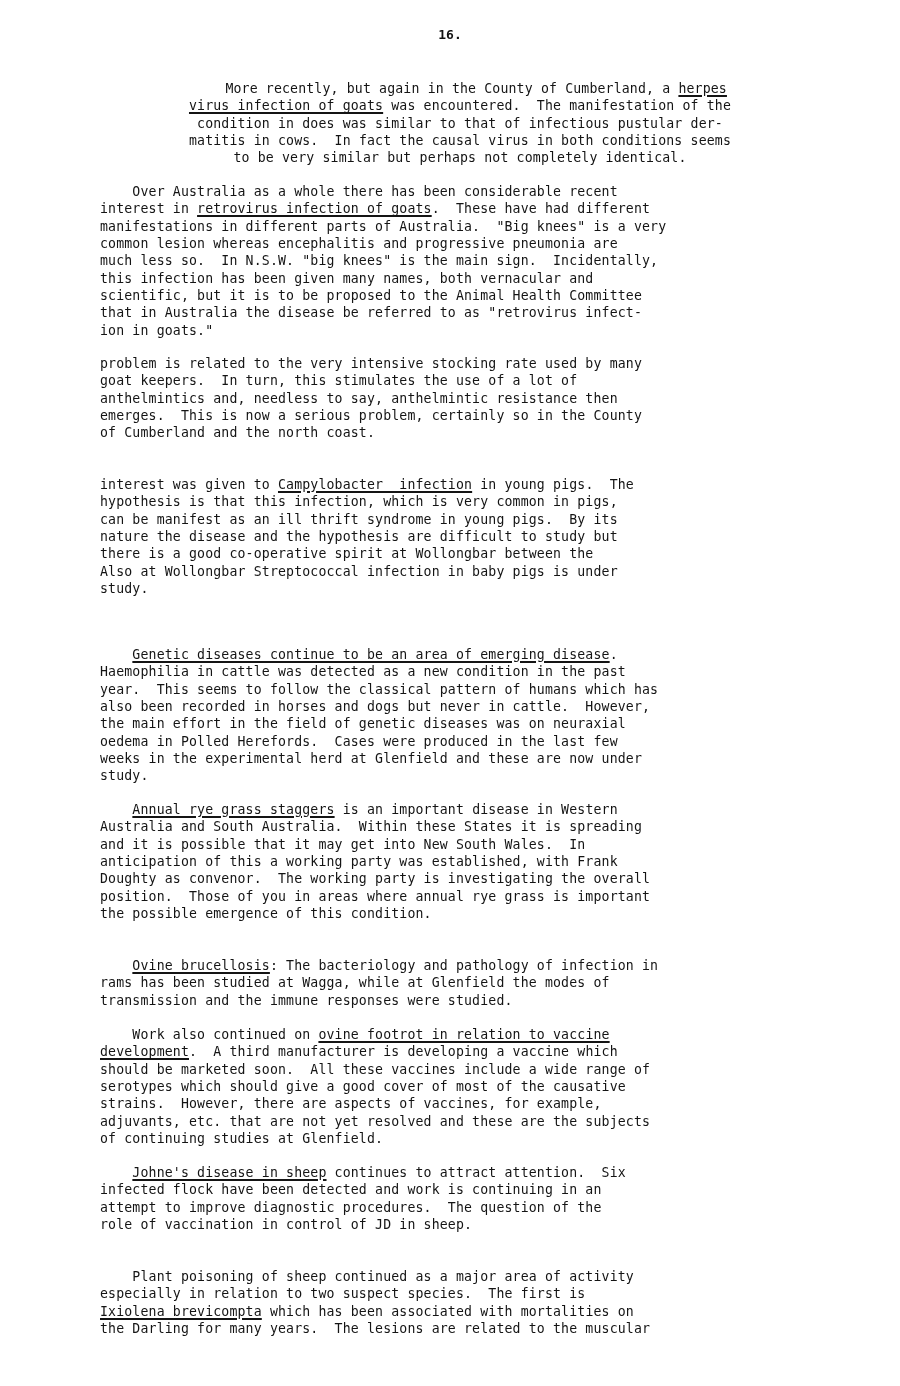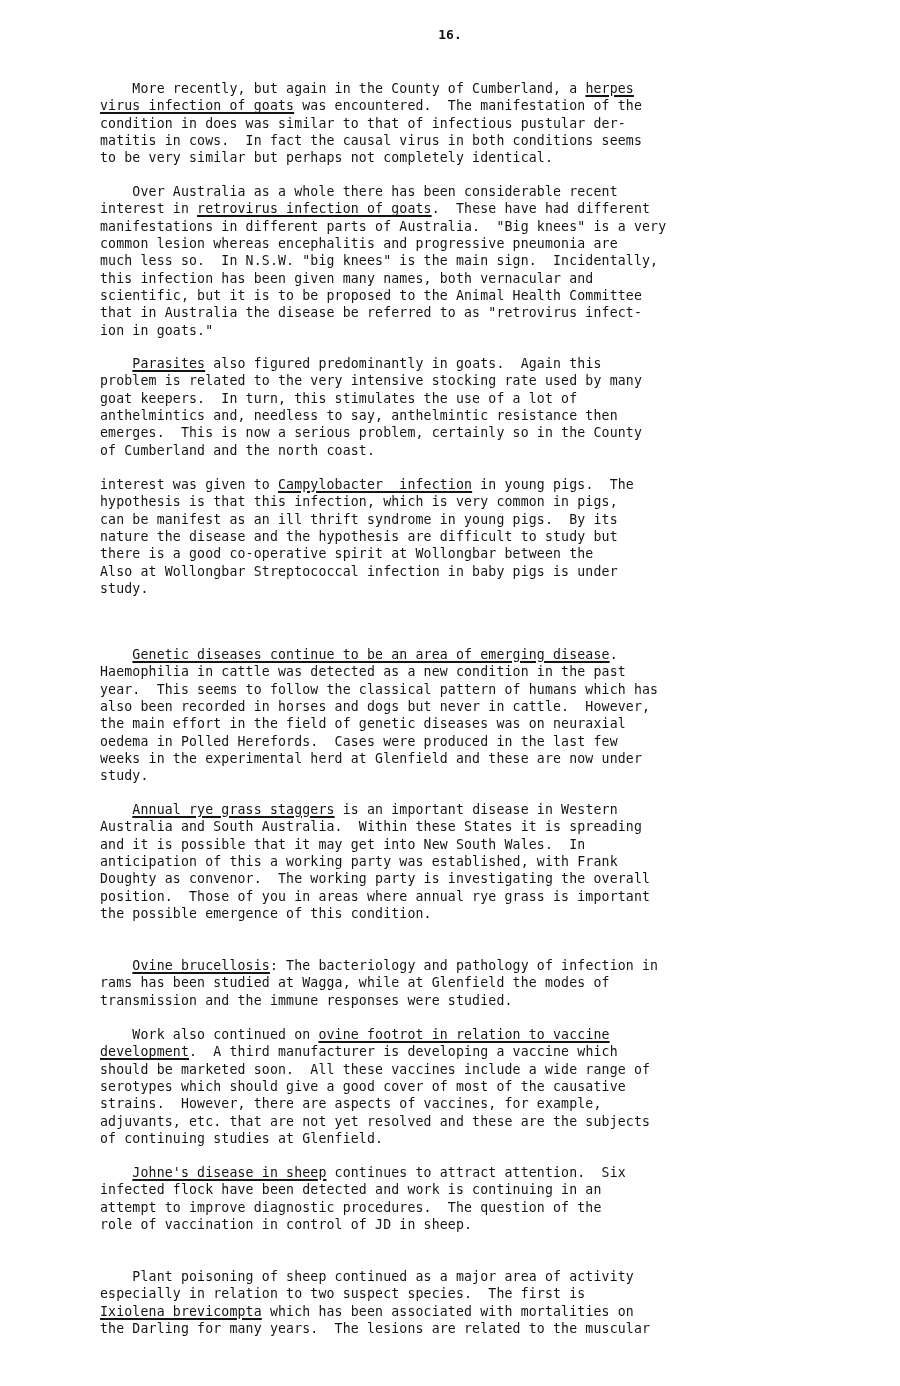--- a/index.html
+++ b/index.html
@@ -16,40 +16,39 @@
       letter-spacing: 0.15px; color: #141414;
     }
     .u { text-decoration: underline; text-decoration-thickness: 1.5px; text-underline-offset: 2px; }
   </style>
 </head>
 <body>
 
 <div class="page">
   <div class="page-number">16.</div>
   <div id="body-text">
-      <div class="para" style="top: 80px;">
+      <div class="para" style="top: 80px; text-align: center;">
         <div class="line"><span>    More recently, but again in the County of Cumberland, a </span><span class="u">herpes</span></div>
         <div class="line"><span class="u">virus infection of goats</span><span> was encountered.  The manifestation of the</span></div>
         <div class="line"><span>condition in does was similar to that of infectious pustular der-</span></div>
         <div class="line"><span>matitis in cows.  In fact the causal virus in both conditions seems</span></div>
         <div class="line"><span>to be very similar but perhaps not completely identical.</span></div>
       </div>
       <div class="para" style="top: 183px;">
         <div class="line"><span>    Over Australia as a whole there has been considerable recent</span></div>
         <div class="line"><span>interest in </span><span class="u">retrovirus infection of goats</span><span>.  These have had different</span></div>
         <div class="line"><span>manifestations in different parts of Australia.  "Big knees" is a very</span></div>
         <div class="line"><span>common lesion whereas encephalitis and progressive pneumonia are</span></div>
         <div class="line"><span>much less so.  In N.S.W. "big knees" is the main sign.  Incidentally,</span></div>
         <div class="line"><span>this infection has been given many names, both vernacular and</span></div>
         <div class="line"><span>scientific, but it is to be proposed to the Animal Health Committee</span></div>
         <div class="line"><span>that in Australia the disease be referred to as "retrovirus infect-</span></div>
         <div class="line"><span>ion in goats."</span></div>
       </div>
       <div class="para" style="top: 355px;">
-        <div class="line"><span>    </span><span class="u">Parasites</span><span> also figured predominantly in goats.  Again this</span></div>
         <div class="line"><span>problem is related to the very intensive stocking rate used by many</span></div>
         <div class="line"><span>goat keepers.  In turn, this stimulates the use of a lot of</span></div>
         <div class="line"><span>anthelmintics and, needless to say, anthelmintic resistance then</span></div>
         <div class="line"><span>emerges.  This is now a serious problem, certainly so in the County</span></div>
         <div class="line"><span>of Cumberland and the north coast.</span></div>
       </div>
       <div class="para" style="top: 476px;">
         <div class="line"><span>interest was given to </span><span class="u">Campylobacter  infection</span><span> in young pigs.  The</span></div>
         <div class="line"><span>hypothesis is that this infection, which is very common in pigs,</span></div>
         <div class="line"><span>can be manifest as an ill thrift syndrome in young pigs.  By its</span></div>

